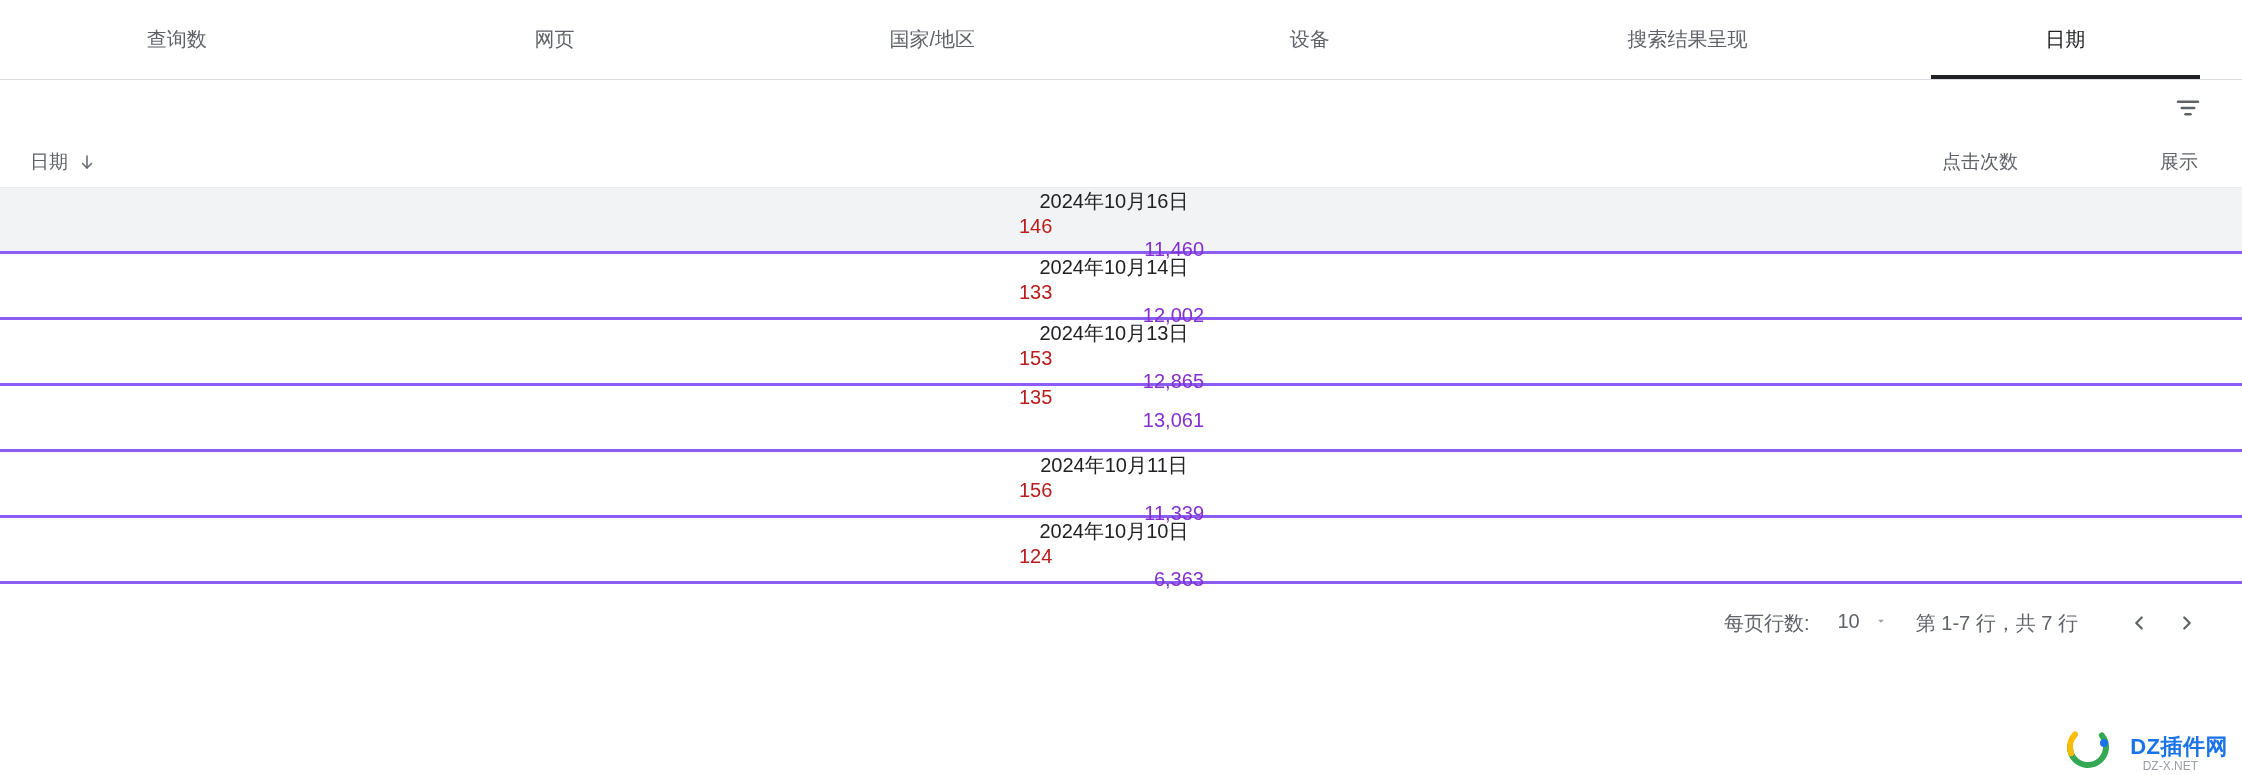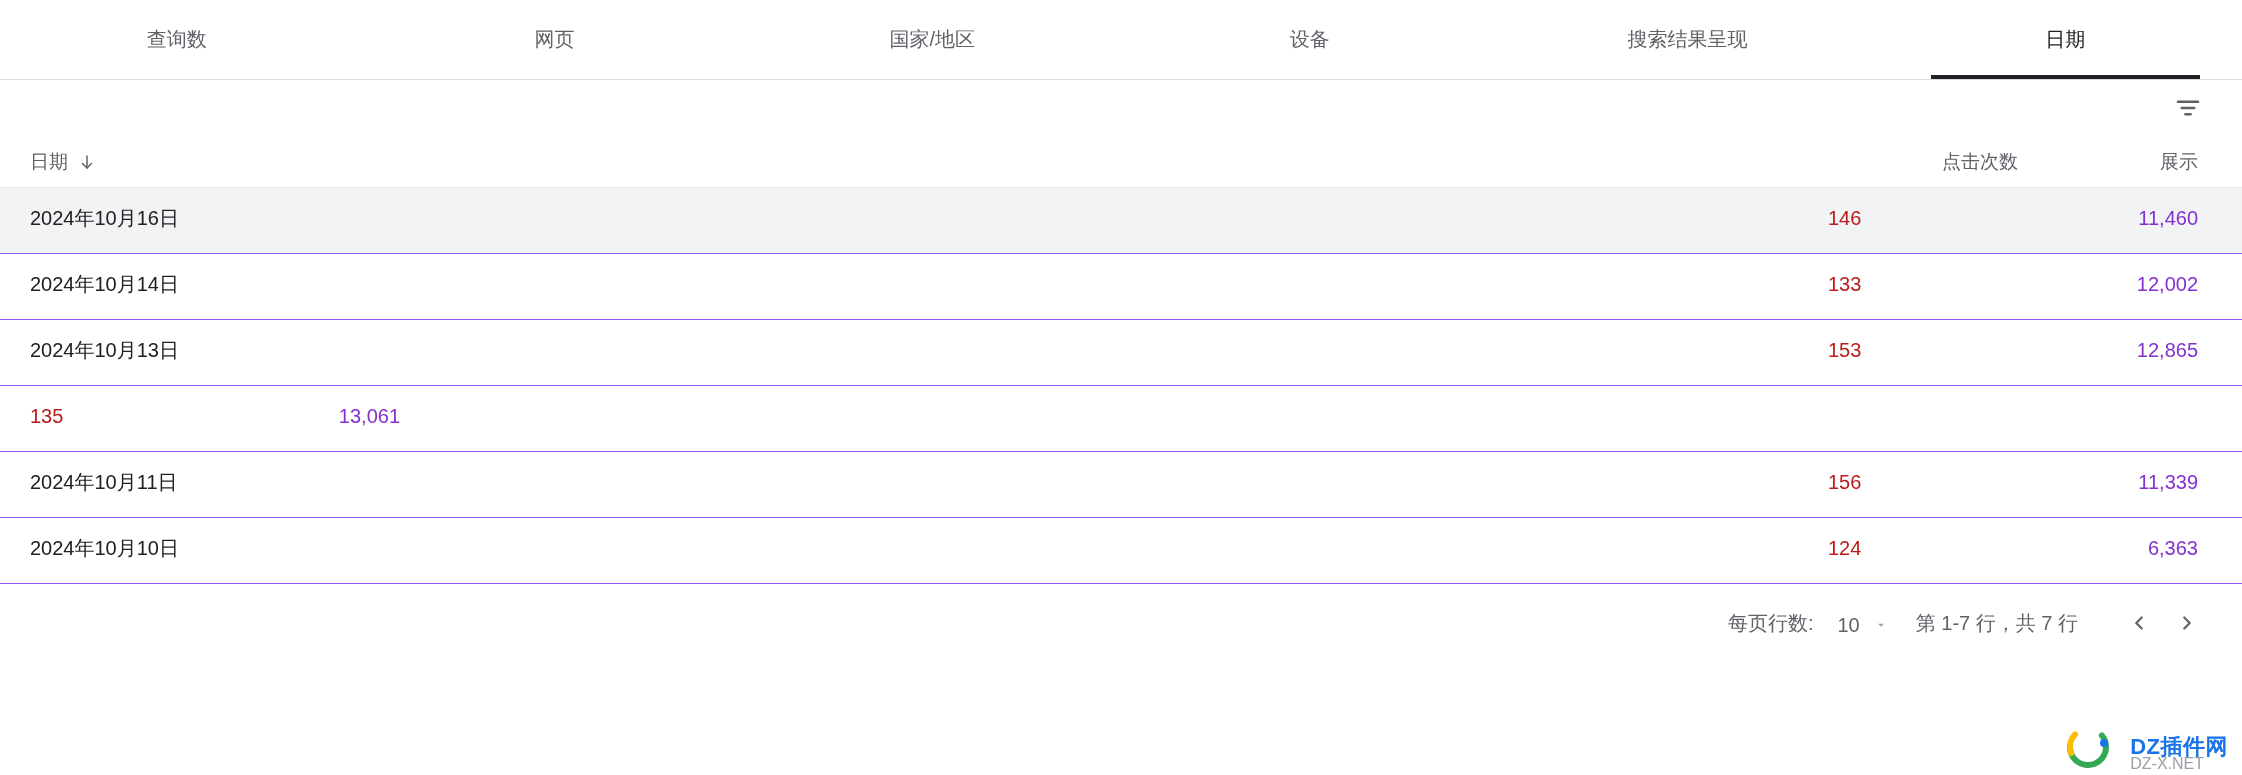--- a/index.html
+++ b/index.html
@@ -77,52 +77,52 @@
 
   .sort-arrow {
     display: inline-flex;
   }
 
   .row {
     display: flex;
     align-items: center;
     height: 66px;
     padding: 0 44px 5px 30px;
-    border-bottom: 1px solid #8b5cf6;
+    border-bottom: 3px solid #8b5cf6;
     font-size: 20px;
+    flex-direction: column;
   }
   .row.hovered { background: #f1f3f4; }
 
   .cell-date   { flex: 1; color: #202124; }
   .cell-clicks { width: 190px; text-align: left; color: #b91c1c; }
   .cell-impr   { width: 180px; text-align: right; color: #8430ce; }
 
   
   .pagination {
     display: flex;
     align-items: center;
     justify-content: flex-end;
     height: 78px;
     padding-right: 44px;
     color: #5f6368;
     font-size: 20px;
     gap: 28px;
   }
   .page-size {
     display: flex;
-    align-items: flex-end;
-    gap: 16px;
+    align-items: flex-start;
+    gap: 28px;
   }
   .page-size-select {
     display: inline-flex;
     align-items: center;
     gap: 14px;
     color: #5f6368;
     cursor: pointer;
-    margin-left: 8px;
   }
   .caret {
     display: inline-flex;
     color: #9aa0a6;
   }
   .nav-arrows {
     display: flex;
     align-items: center;
     gap: 26px;
     margin-left: 22px;
@@ -149,23 +149,23 @@
     position: relative;
   }
   .wm-text-main {
     font-weight: 800;
     font-size: 22px;
     color: #1a73e8;
     letter-spacing: 0.5px;
   }
   .wm-text-sub {
     position: absolute;
-    right: 24px;
+    right: 30px;
     bottom: -4px;
-    font-size: 16px;
+    font-size: 12px;
     color: #9aa0a6;
   }
 </style>
 </head>
 <body>
 
 <div class="tabs">
   <div class="tab">
     <span>查询数</span>
   </div>

